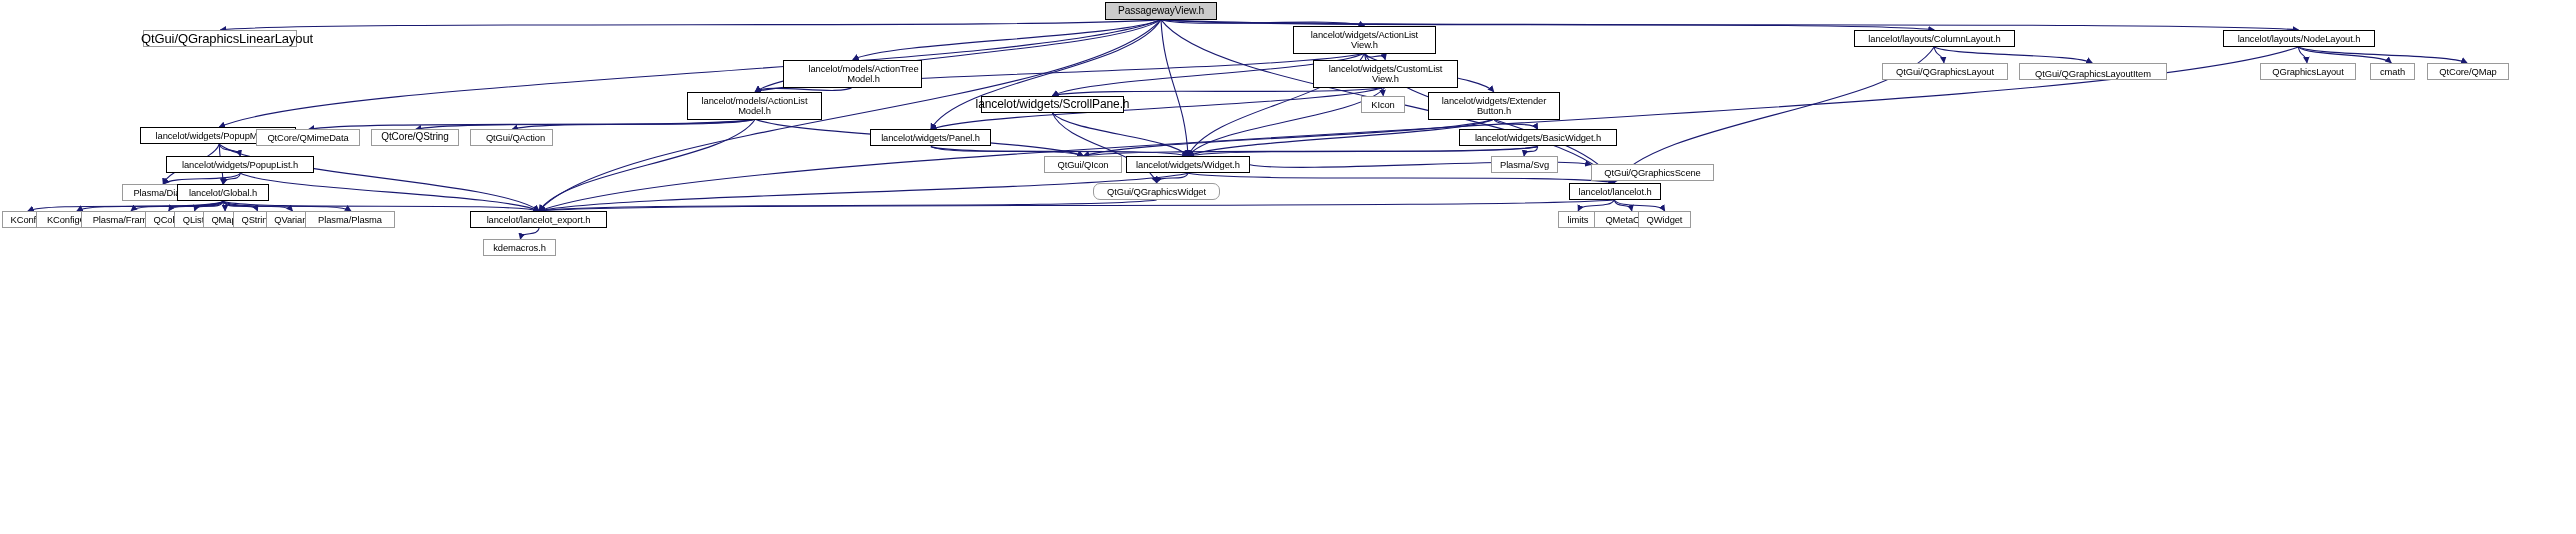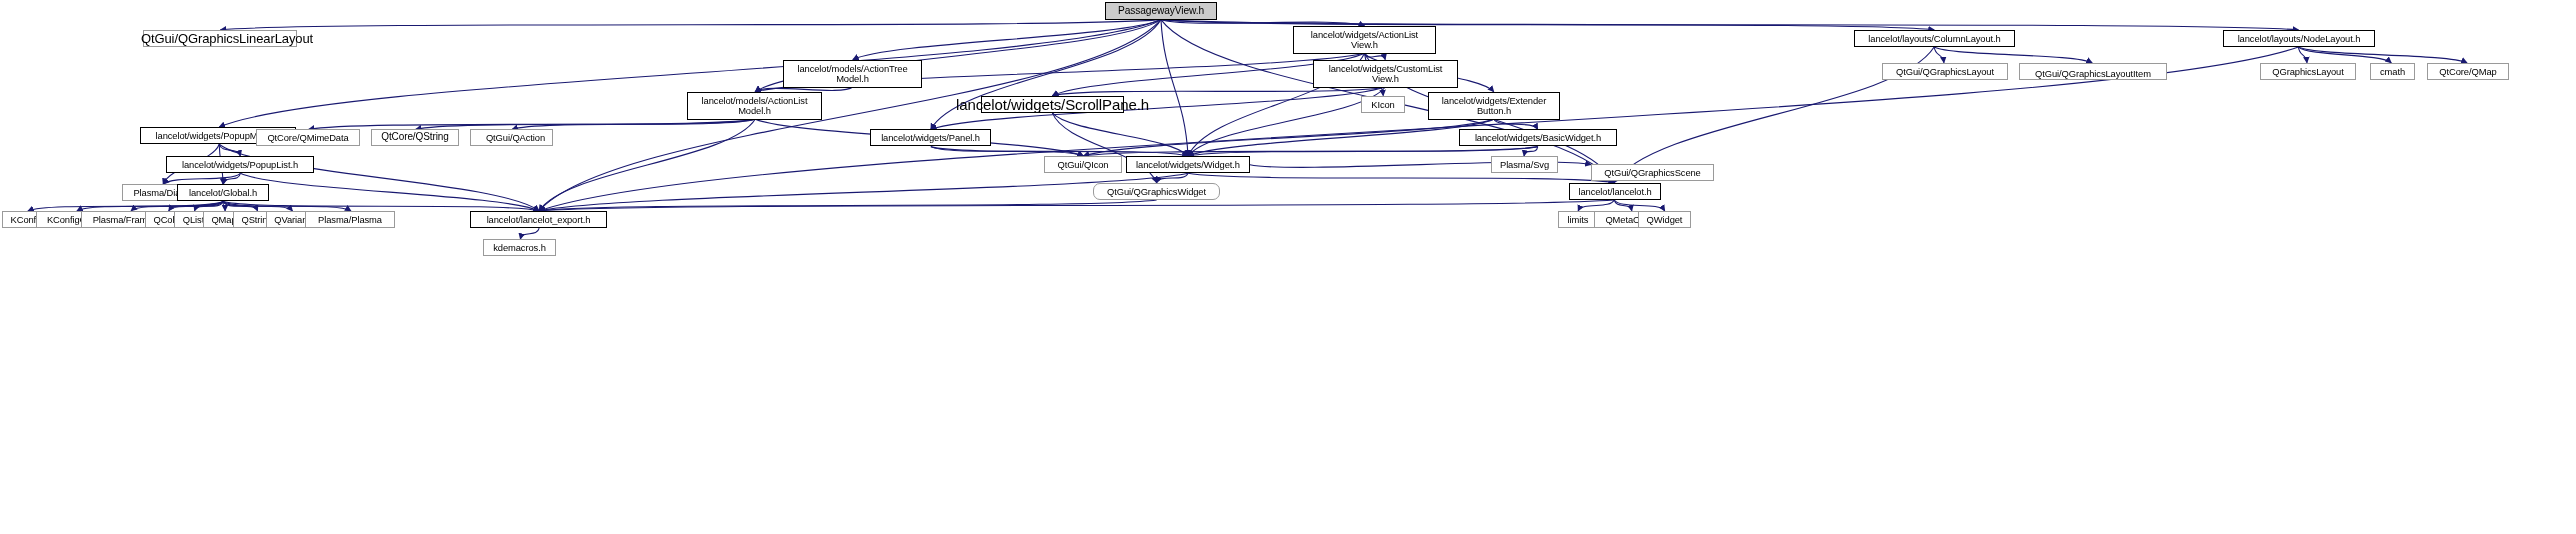--- a/index.html
+++ b/index.html
@@ -132,32 +132,32 @@
         <path d="M 686.5 291 C 683.62 303, 665.38 293, 662.5 305" marker-end="url(#arrow)"></path>
       </g>
   </svg>
   <div id="nodes-layer">
       <div class="node root" style="left: 1105px; top: 1.6px; width: 112px; height: 18px; font-size: 10.2px;"><span class="nlabel">PassagewayView.h</span></div>
       <div class="node " style="left: 143px; top: 30px; width: 154px; height: 17.3px; font-size: 13px; padding-left: 14px;"><span class="nlabel">QtGui/QGraphicsLinearLayout</span></div>
       <div class="node strong" style="left: 1293px; top: 26px; width: 143px; height: 27.5px; font-size: 9.4px;"><span class="nlabel">lancelot/widgets/ActionList
 View.h</span></div>
       <div class="node strong" style="left: 1854px; top: 30px; width: 161px; height: 17.3px; font-size: 9.4px;"><span class="nlabel">lancelot/layouts/ColumnLayout.h</span></div>
       <div class="node strong" style="left: 2223px; top: 30px; width: 152px; height: 17.3px; font-size: 9.4px;"><span class="nlabel">lancelot/layouts/NodeLayout.h</span></div>
-      <div class="node strong" style="left: 783px; top: 60px; width: 139px; height: 27.5px; font-size: 9.4px;"><span class="nlabel">lancelot/models/ActionTree
+      <div class="node strong" style="left: 783px; top: 60px; width: 139px; height: 27.5px; font-size: 9.4px; justify-content: flex-end;"><span class="nlabel">lancelot/models/ActionTree
 Model.h</span></div>
       <div class="node strong" style="left: 1313px; top: 60px; width: 145px; height: 27.5px; font-size: 9.4px;"><span class="nlabel">lancelot/widgets/CustomList
 View.h</span></div>
       <div class="node " style="left: 1882px; top: 63px; width: 126px; height: 17.3px; font-size: 9.4px;"><span class="nlabel">QtGui/QGraphicsLayout</span></div>
       <div class="node " style="left: 2019px; top: 63px; width: 148px; height: 17.3px; font-size: 9.4px; align-items: flex-end;"><span class="nlabel">QtGui/QGraphicsLayoutItem</span></div>
       <div class="node " style="left: 2260px; top: 63px; width: 96px; height: 17.3px; font-size: 9.4px;"><span class="nlabel">QGraphicsLayout</span></div>
       <div class="node " style="left: 2370px; top: 63px; width: 45px; height: 17.3px; font-size: 9.4px;"><span class="nlabel">cmath</span></div>
       <div class="node " style="left: 2427px; top: 63px; width: 82px; height: 17.3px; font-size: 9.4px;"><span class="nlabel">QtCore/QMap</span></div>
       <div class="node strong" style="left: 687px; top: 92px; width: 135px; height: 27.5px; font-size: 9.4px;"><span class="nlabel">lancelot/models/ActionList
 Model.h</span></div>
-      <div class="node strong" style="left: 981px; top: 96px; width: 143px; height: 17.3px; font-size: 15px;"><span class="nlabel">lancelot/widgets/ScrollPane.h</span></div>
+      <div class="node strong" style="left: 981px; top: 96px; width: 143px; height: 17.3px; font-size: 12px;"><span class="nlabel">lancelot/widgets/ScrollPane.h</span></div>
       <div class="node " style="left: 1361px; top: 96px; width: 44px; height: 17.3px; font-size: 9.4px;"><span class="nlabel">KIcon</span></div>
       <div class="node strong" style="left: 1428px; top: 92px; width: 132px; height: 27.5px; font-size: 9.4px;"><span class="nlabel">lancelot/widgets/Extender
 Button.h</span></div>
       <div class="node strong" style="left: 140px; top: 127px; width: 156px; height: 17.3px; font-size: 9.4px;"><span class="nlabel">lancelot/widgets/PopupMenu.h</span></div>
       <div class="node " style="left: 256px; top: 129px; width: 104px; height: 17.3px; font-size: 9.4px;"><span class="nlabel">QtCore/QMimeData</span></div>
       <div class="node " style="left: 371px; top: 129px; width: 88px; height: 17.3px; font-size: 10px;"><span class="nlabel">QtCore/QString</span></div>
       <div class="node " style="left: 470px; top: 129px; width: 83px; height: 17.3px; font-size: 9.4px; padding-left: 8px;"><span class="nlabel">QtGui/QAction</span></div>
       <div class="node strong" style="left: 870px; top: 129px; width: 121px; height: 17.3px; font-size: 9.4px;"><span class="nlabel">lancelot/widgets/Panel.h</span></div>
       <div class="node strong" style="left: 1459px; top: 129px; width: 158px; height: 17.3px; font-size: 9.4px;"><span class="nlabel">lancelot/widgets/BasicWidget.h</span></div>
       <div class="node strong" style="left: 166px; top: 156px; width: 148px; height: 17.3px; font-size: 9.4px;"><span class="nlabel">lancelot/widgets/PopupList.h</span></div>

